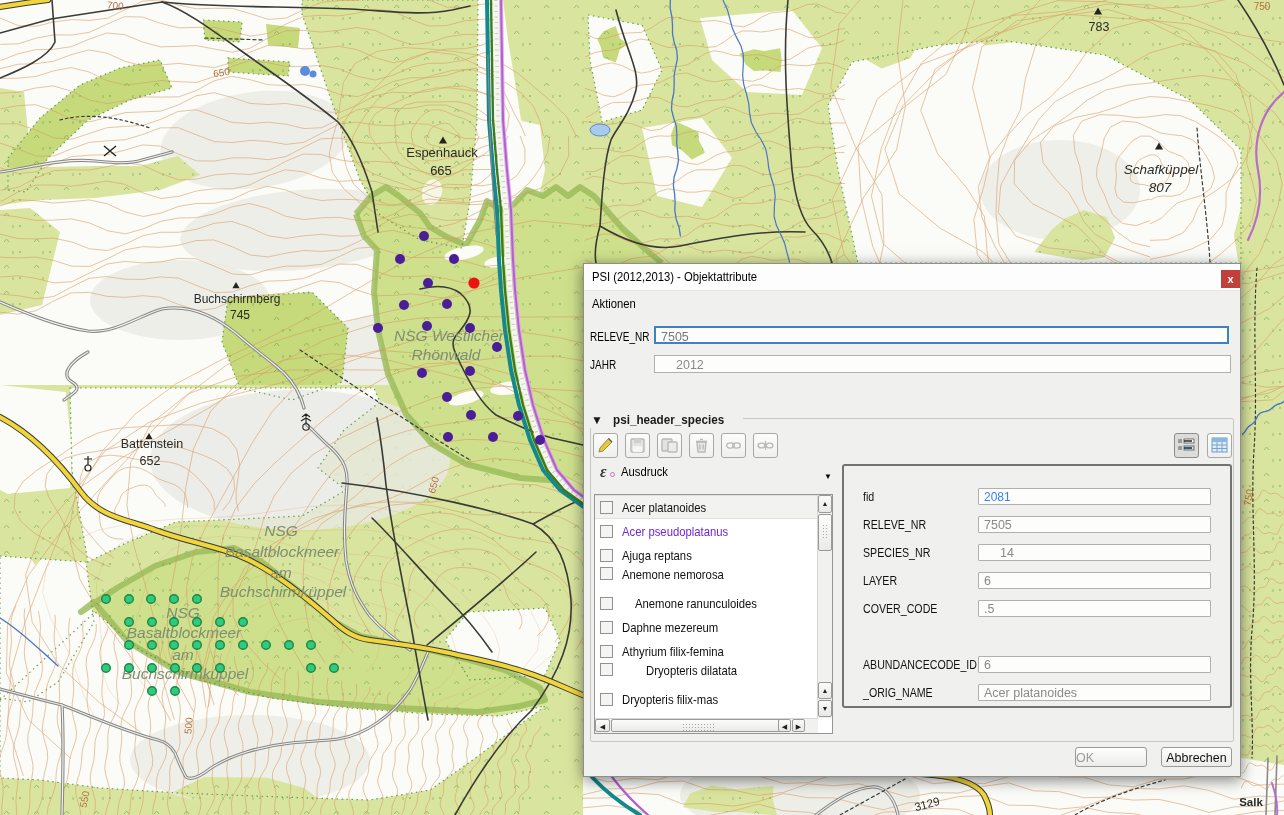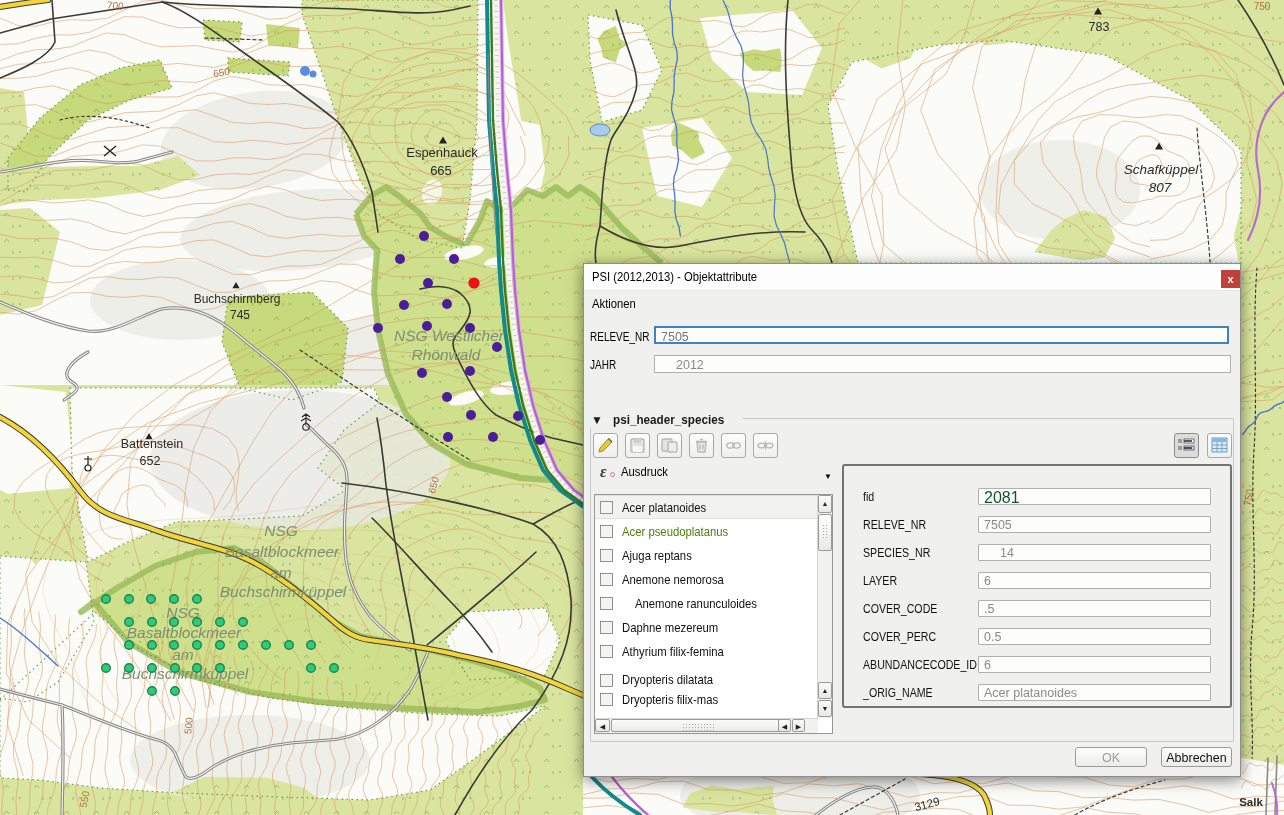--- a/index.html
+++ b/index.html
@@ -484,43 +484,43 @@
   <span style="position:absolute;left:240px;top:208px;font-size:8px;color:#000">▼</span>
 
   <div style="position:absolute;left:10px;top:230px;width:239px;height:240px;background:#fff;border:1px solid #969694">
     <div style="position:absolute;left:0;top:0;width:222px;height:222px;overflow:hidden">
           <div style="height:24px;display:flex;align-items:center;background:#f2f2f1;border-top:1px solid #e0e0e0;border-bottom:1px solid #e0e0e0;">
             <span style="width:13px;height:13px;border:1px solid #919191;background:#f4f4f2;margin-left:5px;display:inline-block"></span>
             <span style="margin-left:9px;font-size:13px;color:#111"><span class="sx87">Acer platanoides</span></span>
           </div>
 <div style="height:24px;display:flex;align-items:center;">
             <span style="width:13px;height:13px;border:1px solid #919191;background:#f4f4f2;margin-left:5px;display:inline-block"></span>
-            <span style="margin-left:9px;font-size:13px;color:#4d7c0f"><span class="sx87">Acer pseudoplatanus</span></span>
+            <span style="margin-left:9px;font-size:13px;color:#6d28d9"><span class="sx87">Acer pseudoplatanus</span></span>
           </div>
 <div style="height:24px;display:flex;align-items:center;">
             <span style="width:13px;height:13px;border:1px solid #919191;background:#f4f4f2;margin-left:5px;display:inline-block"></span>
             <span style="margin-left:9px;font-size:13px;color:#111"><span class="sx87">Ajuga reptans</span></span>
           </div>
+<div style="height:24px;display:flex;align-items:flex-start;">
+            <span style="width:13px;height:13px;border:1px solid #919191;background:#f4f4f2;margin-left:5px;display:inline-block"></span>
+            <span style="margin-left:9px;font-size:13px;color:#111"><span class="sx87">Anemone nemorosa</span></span>
+          </div>
 <div style="height:24px;display:flex;align-items:center;">
             <span style="width:13px;height:13px;border:1px solid #919191;background:#f4f4f2;margin-left:5px;display:inline-block"></span>
-            <span style="margin-left:9px;font-size:13px;color:#111"><span class="sx87">Anemone nemorosa</span></span>
+            <span style="margin-left:22px;font-size:13px;color:#111"><span class="sx87">Anemone ranunculoides</span></span>
           </div>
 <div style="height:24px;display:flex;align-items:center;">
             <span style="width:13px;height:13px;border:1px solid #919191;background:#f4f4f2;margin-left:5px;display:inline-block"></span>
-            <span style="margin-left:22px;font-size:13px;color:#111"><span class="sx87">Anemone ranunculoides</span></span>
+            <span style="margin-left:9px;font-size:13px;color:#111"><span class="sx87">Daphne mezereum</span></span>
           </div>
 <div style="height:24px;display:flex;align-items:center;">
             <span style="width:13px;height:13px;border:1px solid #919191;background:#f4f4f2;margin-left:5px;display:inline-block"></span>
-            <span style="margin-left:9px;font-size:13px;color:#111"><span class="sx87">Daphne mezereum</span></span>
-          </div>
-<div style="height:24px;display:flex;align-items:center;">
-            <span style="width:13px;height:13px;border:1px solid #919191;background:#f4f4f2;margin-left:5px;display:inline-block"></span>
             <span style="margin-left:9px;font-size:13px;color:#111"><span class="sx87">Athyrium filix-femina</span></span>
           </div>
-<div style="height:24px;display:flex;align-items:flex-end;">
+<div style="height:24px;display:flex;align-items:flex-start;gap:24px;">
             <span style="width:13px;height:13px;border:1px solid #919191;background:#f4f4f2;margin-left:5px;display:inline-block"></span>
             <span style="margin-left:9px;font-size:13px;color:#111"><span class="sx87">Dryopteris dilatata</span></span>
           </div>
 <div style="height:24px;display:flex;align-items:center;">
             <span style="width:13px;height:13px;border:1px solid #919191;background:#f4f4f2;margin-left:5px;display:inline-block"></span>
             <span style="margin-left:9px;font-size:13px;color:#111"><span class="sx87">Dryopteris filix-mas</span></span>
           </div>
         </div>
 
     <div style="position:absolute;right:0;top:0;width:15px;height:223px;background:#f1f1ef;border-left:1px solid #d5d5d3">
@@ -538,50 +538,46 @@
         <div style="margin:3px 70px;height:8px;background-image:radial-gradient(#aaa 22%,transparent 24%);background-size:3px 3px"></div>
           </div>
       <div style="position:absolute;right:27px;top:0px;width:13px;height:13px;background:linear-gradient(#fbfbfb,#e8e8e6);border:1px solid #9a9a98;border-radius:2px;text-align:center;font-size:7px;line-height:13px;color:#222">◀</div>
       <div style="position:absolute;right:13px;top:0px;width:13px;height:13px;background:linear-gradient(#fbfbfb,#e8e8e6);border:1px solid #9a9a98;border-radius:2px;text-align:center;font-size:7px;line-height:13px;color:#222">▶</div>
     </div>
   </div>
 
   <div style="position:absolute;left:258px;top:200px;width:390px;height:244px;border:2px solid #737373;border-radius:3px">
     <div style="position:absolute;left:19px;top:22px;width:360px;height:19px">
           <span style="position:absolute;left:0;top:2px;font-size:12.5px;color:#111"><span class="sx85">fid</span></span>
-          <span style="position:absolute;left:115px;top:0;width:233px;height:17px;background:#fdfdfc;border:1px solid #b0b0af;border-radius:1px;font-size:16px;color:#14532d;padding-left:5px;line-height:17px">2081</span>
+          <span style="position:absolute;left:115px;top:0;width:233px;height:17px;background:#fdfdfc;border:1px solid #b0b0af;border-radius:1px;font-size:12px;color:#3b82f6;padding-left:5px;line-height:17px">2081</span>
         </div>
 <div style="position:absolute;left:19px;top:50px;width:360px;height:19px">
           <span style="position:absolute;left:0;top:2px;font-size:12.5px;color:#111"><span class="sx85">RELEVE_NR</span></span>
           <span style="position:absolute;left:115px;top:0;width:233px;height:17px;background:#fdfdfc;border:1px solid #b0b0af;border-radius:1px;font-size:12.5px;color:#8a8a8a;padding-left:5px;line-height:17px">7505</span>
         </div>
 <div style="position:absolute;left:19px;top:78px;width:360px;height:19px">
           <span style="position:absolute;left:0;top:2px;font-size:12.5px;color:#111"><span class="sx85">SPECIES_NR</span></span>
           <span style="position:absolute;left:115px;top:0;width:233px;height:17px;background:#fdfdfc;border:1px solid #b0b0af;border-radius:1px;font-size:12.5px;color:#8a8a8a;padding-left:21px;line-height:17px">14</span>
         </div>
 <div style="position:absolute;left:19px;top:106px;width:360px;height:19px">
           <span style="position:absolute;left:0;top:2px;font-size:12.5px;color:#111"><span class="sx85">LAYER</span></span>
           <span style="position:absolute;left:115px;top:0;width:233px;height:17px;background:#fdfdfc;border:1px solid #b0b0af;border-radius:1px;font-size:12.5px;color:#8a8a8a;padding-left:5px;line-height:17px">6</span>
         </div>
 <div style="position:absolute;left:19px;top:134px;width:360px;height:19px">
           <span style="position:absolute;left:0;top:2px;font-size:12.5px;color:#111"><span class="sx85">COVER_CODE</span></span>
           <span style="position:absolute;left:115px;top:0;width:233px;height:17px;background:#fdfdfc;border:1px solid #b0b0af;border-radius:1px;font-size:12.5px;color:#8a8a8a;padding-left:5px;line-height:17px">.5</span>
         </div>
-<div style="position:absolute;left:19px;top:162px;width:360px;height:19px">
-          <span style="position:absolute;left:0;top:2px;font-size:12.5px;color:#111"><span class="sx85">COVER_PERC</span></span>
-          <span style="position:absolute;left:115px;top:0;width:233px;height:17px;background:#fdfdfc;border:1px solid #b0b0af;border-radius:1px;font-size:12.5px;color:#8a8a8a;padding-left:5px;line-height:17px">0.5</span>
-        </div>
 <div style="position:absolute;left:19px;top:190px;width:360px;height:19px">
           <span style="position:absolute;left:0;top:2px;font-size:12.5px;color:#111"><span class="sx85">ABUNDANCECODE_ID</span></span>
           <span style="position:absolute;left:115px;top:0;width:233px;height:17px;background:#fdfdfc;border:1px solid #b0b0af;border-radius:1px;font-size:12.5px;color:#8a8a8a;padding-left:5px;line-height:17px">6</span>
         </div>
 <div style="position:absolute;left:19px;top:218px;width:360px;height:19px">
           <span style="position:absolute;left:0;top:2px;font-size:12.5px;color:#111"><span class="sx85">_ORIG_NAME</span></span>
           <span style="position:absolute;left:115px;top:0;width:233px;height:17px;background:#fdfdfc;border:1px solid #b0b0af;border-radius:1px;font-size:12.5px;color:#8a8a8a;padding-left:5px;line-height:17px">Acer platanoides</span>
         </div>
   </div>
 
   <div style="position:absolute;left:491px;top:483px;width:72px;height:20px;background:linear-gradient(#fefefe,#ececea);
-       border:1px solid #9a9a98;border-radius:3px;text-align:center;font-size:12.5px;color:#9b9b9b;line-height:20px">OK</div>
+       border:1px solid #9a9a98;border-radius:3px;text-align:left;font-size:12.5px;color:#9b9b9b;line-height:20px">OK</div>
   <div style="position:absolute;left:577px;top:483px;width:71px;height:20px;background:linear-gradient(#fefefe,#ececea);
        border:1px solid #9a9a98;border-radius:3px;text-align:center;font-size:12.5px;color:#111;line-height:20px">Abbrechen</div>
 </div>
 
 </div>
 </body></html>

